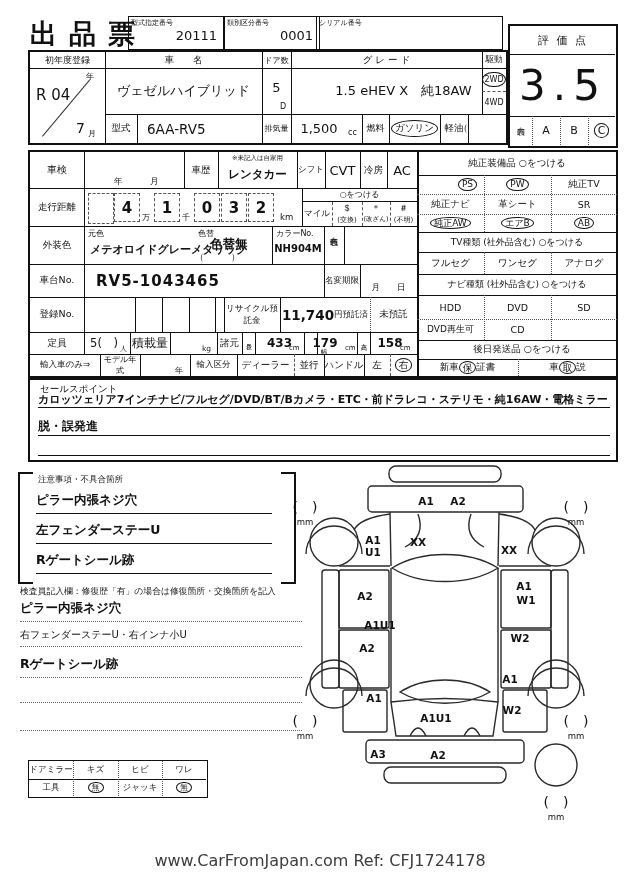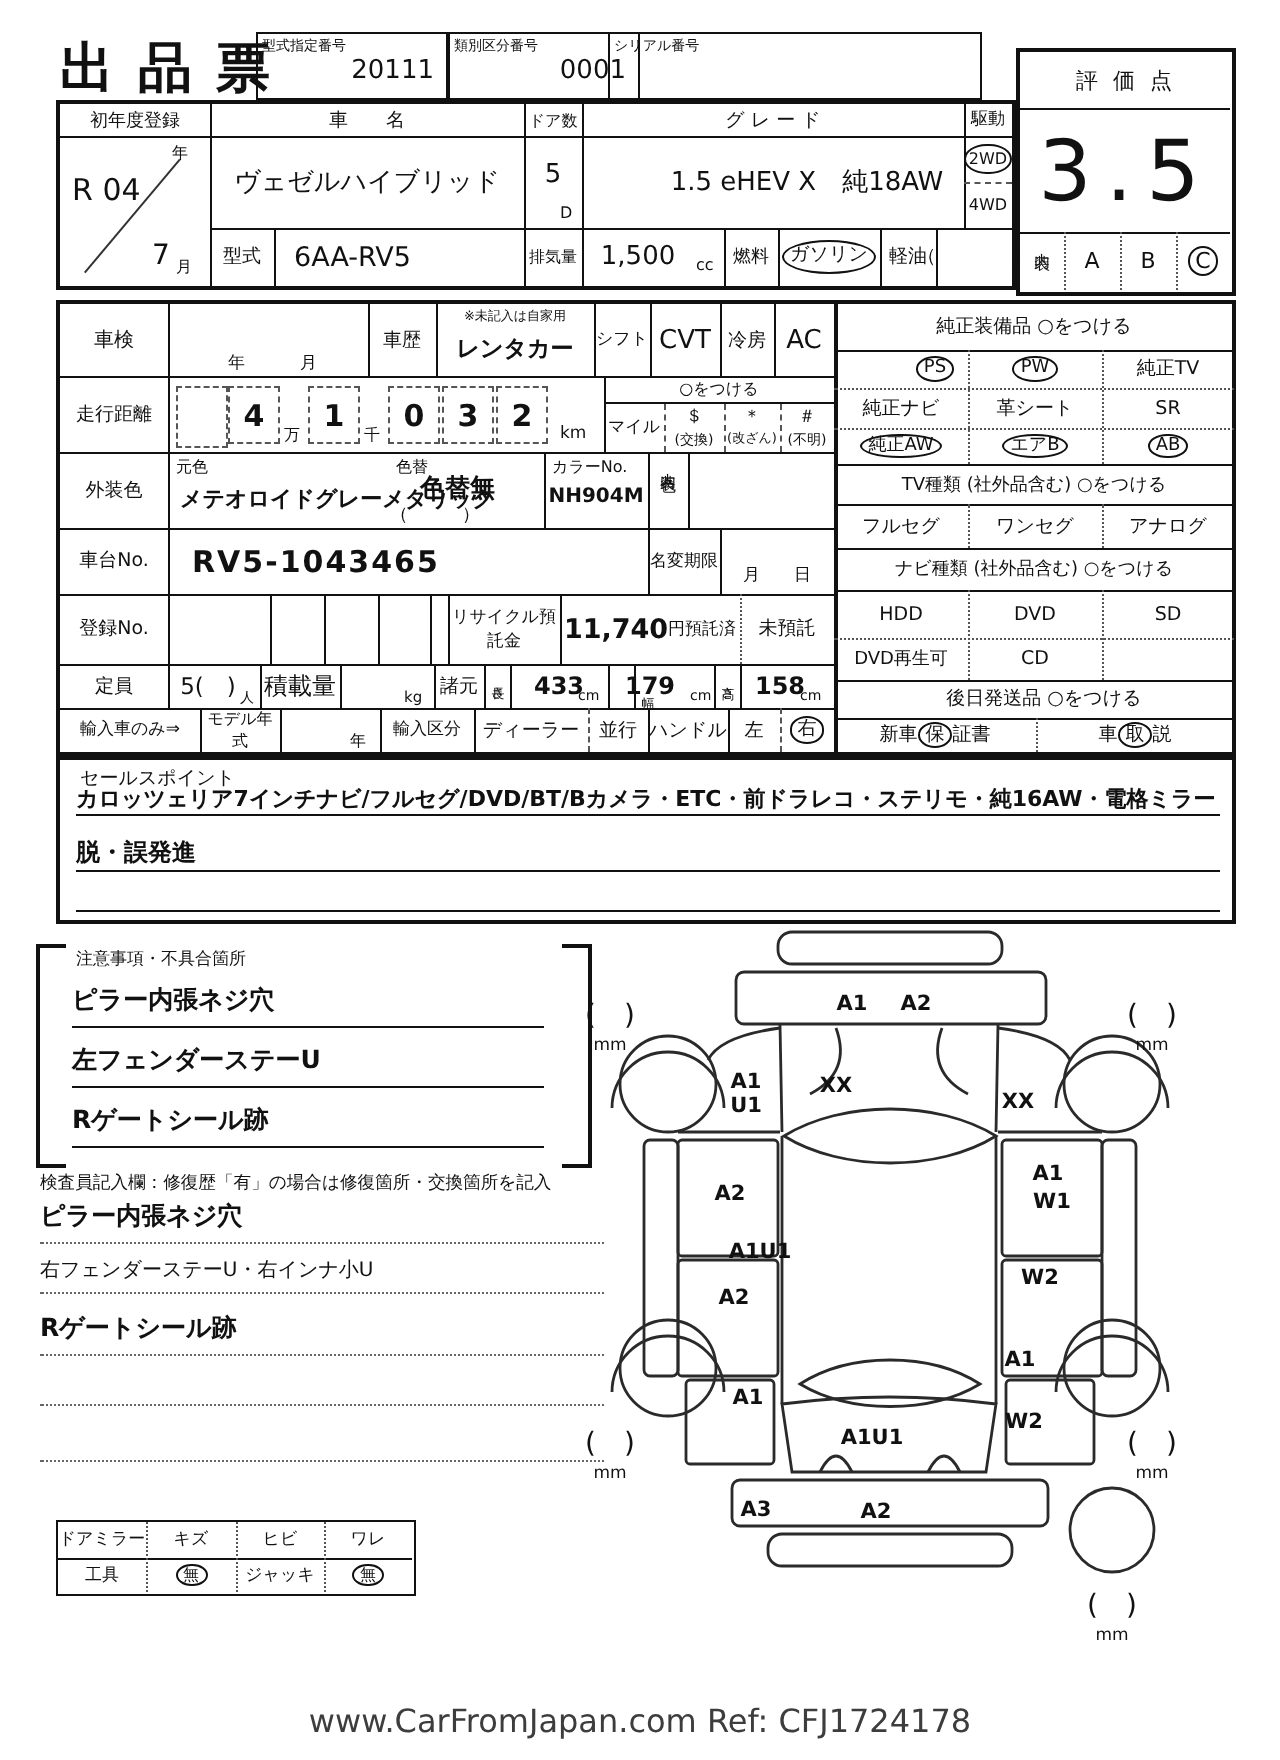--- a/index.html
+++ b/index.html
@@ -31,21 +31,21 @@
   <div class="abs" style="left:30px;top:16px;font-size:27px;font-weight:700;letter-spacing:12px;">出品票</div>
 
   <div class="box" style="left:128px;top:16px;width:96px;height:34px;border-width:1.6px;">
     <span class="abs" style="left:2px;top:1px;font-size:7px;">型式指定番号</span>
     <span class="abs" style="right:6px;top:11px;font-size:13px;">20111</span>
   </div>
   <div class="box" style="left:224px;top:16px;width:96px;height:34px;border-width:1.6px;">
     <span class="abs" style="left:2px;top:1px;font-size:7px;">類別区分番号</span>
     <span class="abs" style="right:6px;top:11px;font-size:13px;">0001</span>
   </div>
-  <div class="box" style="left:304px;top:16px;width:187px;height:34px;border-width:1.6px;">
+  <div class="box" style="left:316px;top:16px;width:187px;height:34px;border-width:1.6px;">
     <span class="abs" style="left:2px;top:1px;font-size:7px;">シリアル番号</span>
     <span class="abs" style="left:40px;top:11px;font-size:13px;"></span>
   </div>
 
   <div class="box" style="left:508px;top:24px;width:110px;height:124px;border-width:2.5px;">
     <div class="c" style="position:absolute;left:0;top:0;width:100%;height:28px;font-size:11px;letter-spacing:2px;">評 価 点</div>
     <div class="hl" style="left:0;top:28px;width:105px;"></div>
     <div class="c" style="position:absolute;left:0;top:28px;width:100%;height:62px;font-size:42px;letter-spacing:7px;">3.5</div>
     <div class="hl" style="left:0;top:90px;width:105px;"></div>
     <div class="abs vert" style="left:4px;top:94px;font-size:8px;">内装</div>

